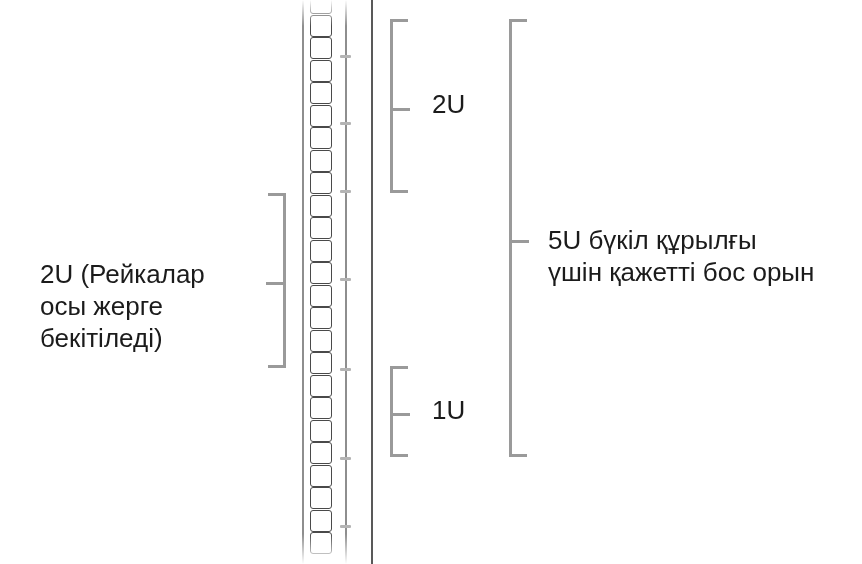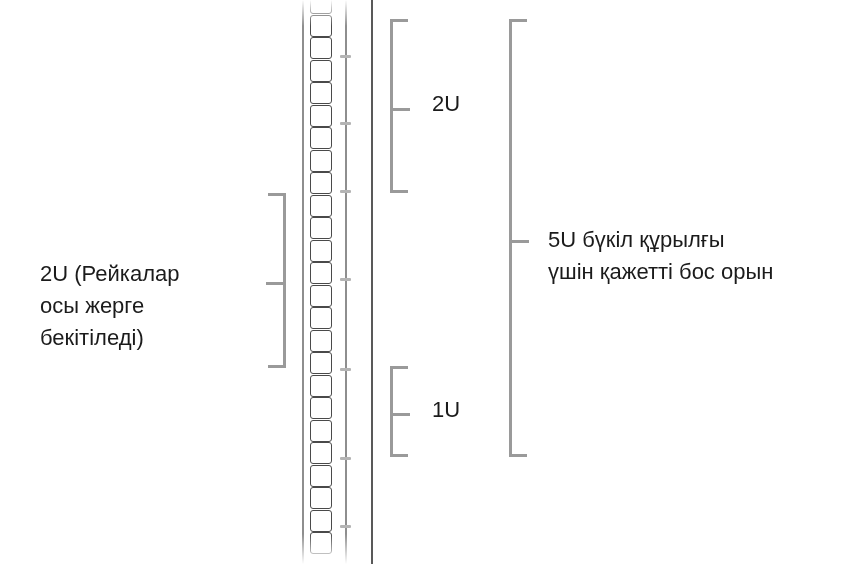--- a/index.html
+++ b/index.html
@@ -102,21 +102,21 @@
   }
   .bracket.open-left .stub {
     right: -3px;
     width: 20px;
   }
 
   
   .label {
     position: absolute;
     color: #1b1b1b;
-    font-size: 22px;
+    font-size: 26px;
     line-height: 32px;
     white-space: pre-line;
   }
   .label.left-text {
   }
   .label.right-text {
     text-align: left;
   }
 </style>
 </head>

